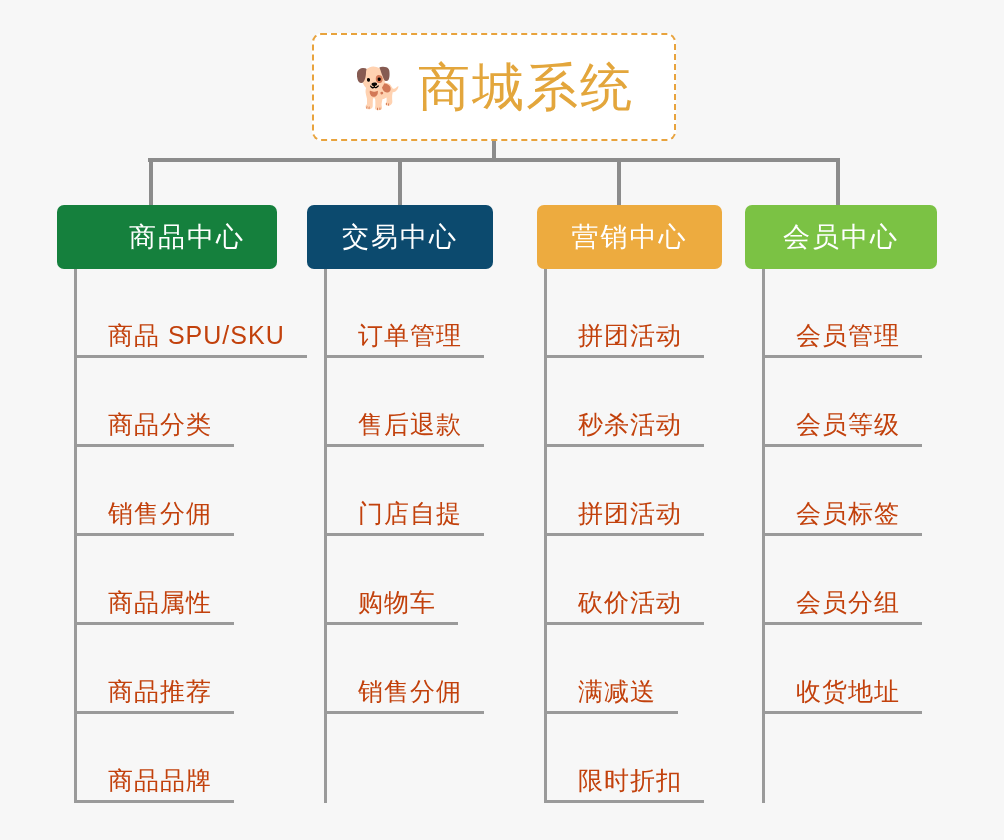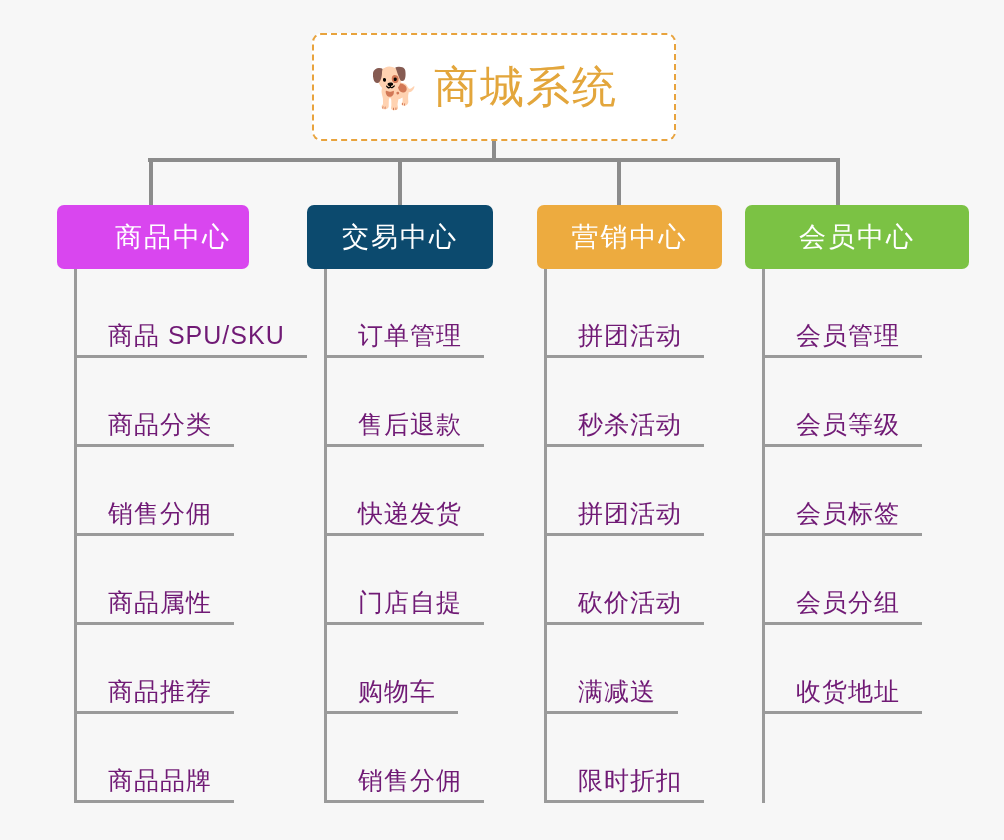--- a/index.html
+++ b/index.html
@@ -37,21 +37,21 @@
     justify-content: center;
     gap: 14px;
   }
   .root-emoji {
     font-size: 40px;
     line-height: 1;
     display: block;
     margin-top: 2px;
   }
   .root-title {
-    font-size: 44px;
+    font-size: 52px;
     color: #e3a63c;
     letter-spacing: 2px;
     line-height: 1;
     white-space: nowrap;
   }
 
   
   .conn {
     position: absolute;
     background: #8c8c8c;
@@ -119,36 +119,36 @@
     position: relative;
     height: 89px;
     display: flex;
     align-items: flex-end;
     box-sizing: border-box;
   }
   .leaf-inner {
     display: inline-block;
     border-bottom: 3px solid #9a9a9a;
     padding: 0 22px 6px 34px;
-    color: #701a75;
+    color: #c2410c;
     font-size: 25px;
     letter-spacing: 1px;
     white-space: nowrap;
     line-height: 1.1;
   }
 
   
   #col-0 { left: 57px; }
-  #col-0 .col-header { width: 192px; background: #d946ef; padding-left: 40px; }
+  #col-0 .col-header { width: 220px; background: #15803d; padding-left: 40px; }
   #col-1 { left: 307px; }
   #col-1 .col-header { width: 186px; background: #0c4a6e; }
   #col-2 { left: 527px; padding-left: 10px; }
   #col-2 .col-header { width: 185px; background: #edab3f; }
   #col-3 { left: 745px; }
-  #col-3 .col-header { width: 224px; background: #7bc244; }
+  #col-3 .col-header { width: 192px; background: #7bc244; }
 
   #col-0 .col-stub { left: 92px; }
   #col-1 .col-stub { left: 91px; }
   #col-2 .col-stub { left: 90px; }
   #col-3 .col-stub { left: 91px; }
 
   .spine { height: 534px; }
 </style>
 </head>
 <body>
@@ -194,23 +194,20 @@
     <div class="col-header">交易中心</div>
     <div class="spine"></div>
     <div class="leaf-list">
       <div class="leaf">
           <span class="leaf-inner">订单管理</span>
         </div>
       <div class="leaf">
           <span class="leaf-inner">售后退款</span>
         </div>
       <div class="leaf">
-          <span class="leaf-inner">快递发货</span>
-        </div>
-      <div class="leaf">
           <span class="leaf-inner">门店自提</span>
         </div>
       <div class="leaf">
           <span class="leaf-inner">购物车</span>
         </div>
       <div class="leaf">
           <span class="leaf-inner">销售分佣</span>
         </div>
     </div>
   </div>

